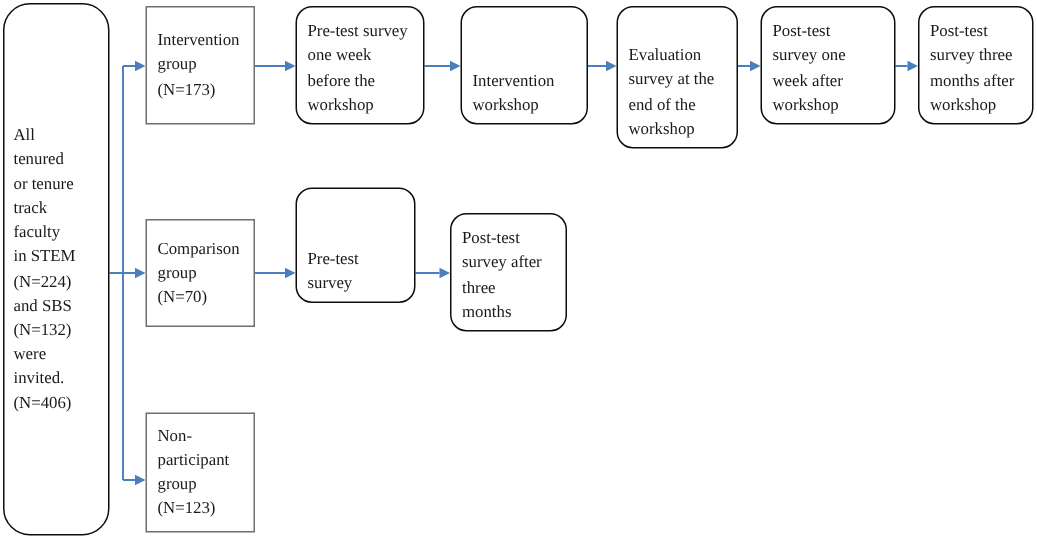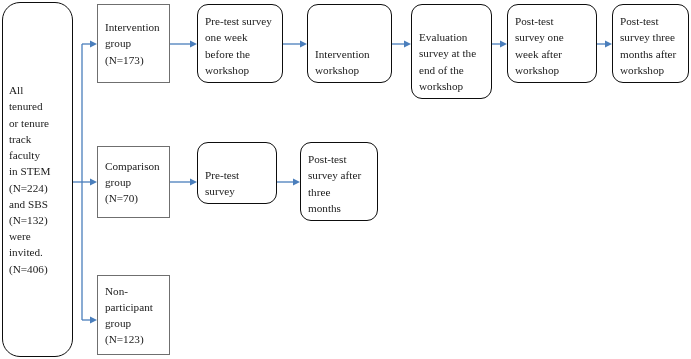--- a/index.html
+++ b/index.html
@@ -161,21 +161,21 @@
 workshop</span>
   </div>
 
   <div class="node rounded" style="left:612px; top:4px; width:77px; height:79px;">
     <span class="txt">Post-test
 survey three
 months after
 workshop</span>
   </div>
 
-  <div class="node rounded" style="left:197px; top:142px; width:80px; height:62px;">
+  <div class="node rounded" style="left:197px; top:125px; width:80px; height:77px;">
     <span class="txt">Pre-test
 survey</span>
   </div>
 
   <div class="node rounded" style="left:300px; top:142px; width:78px; height:79px;">
     <span class="txt">Post-test
 survey after
 three
 months</span>
   </div>

